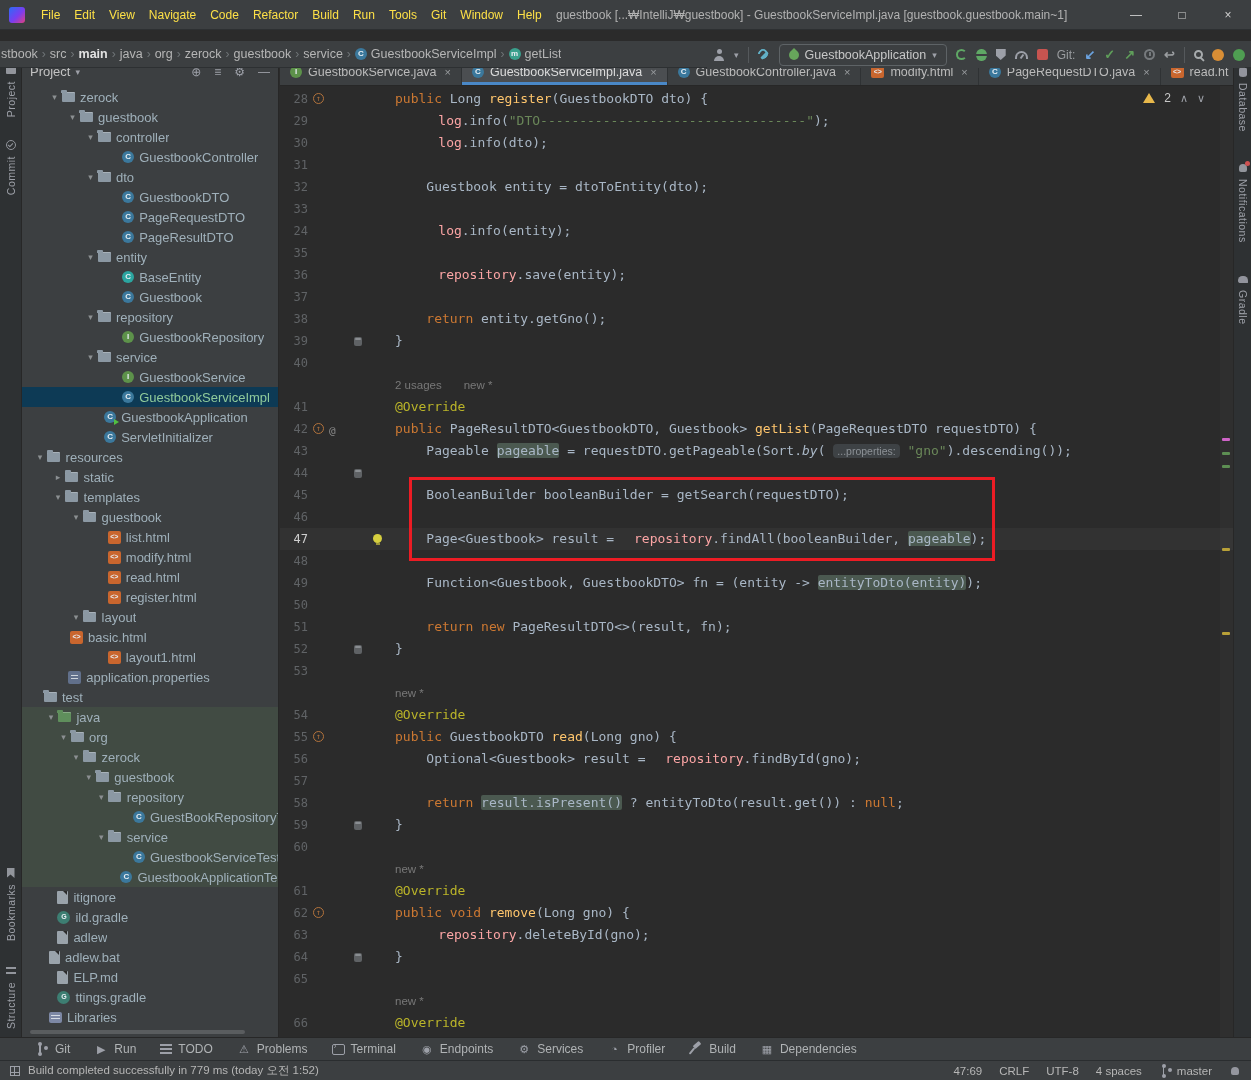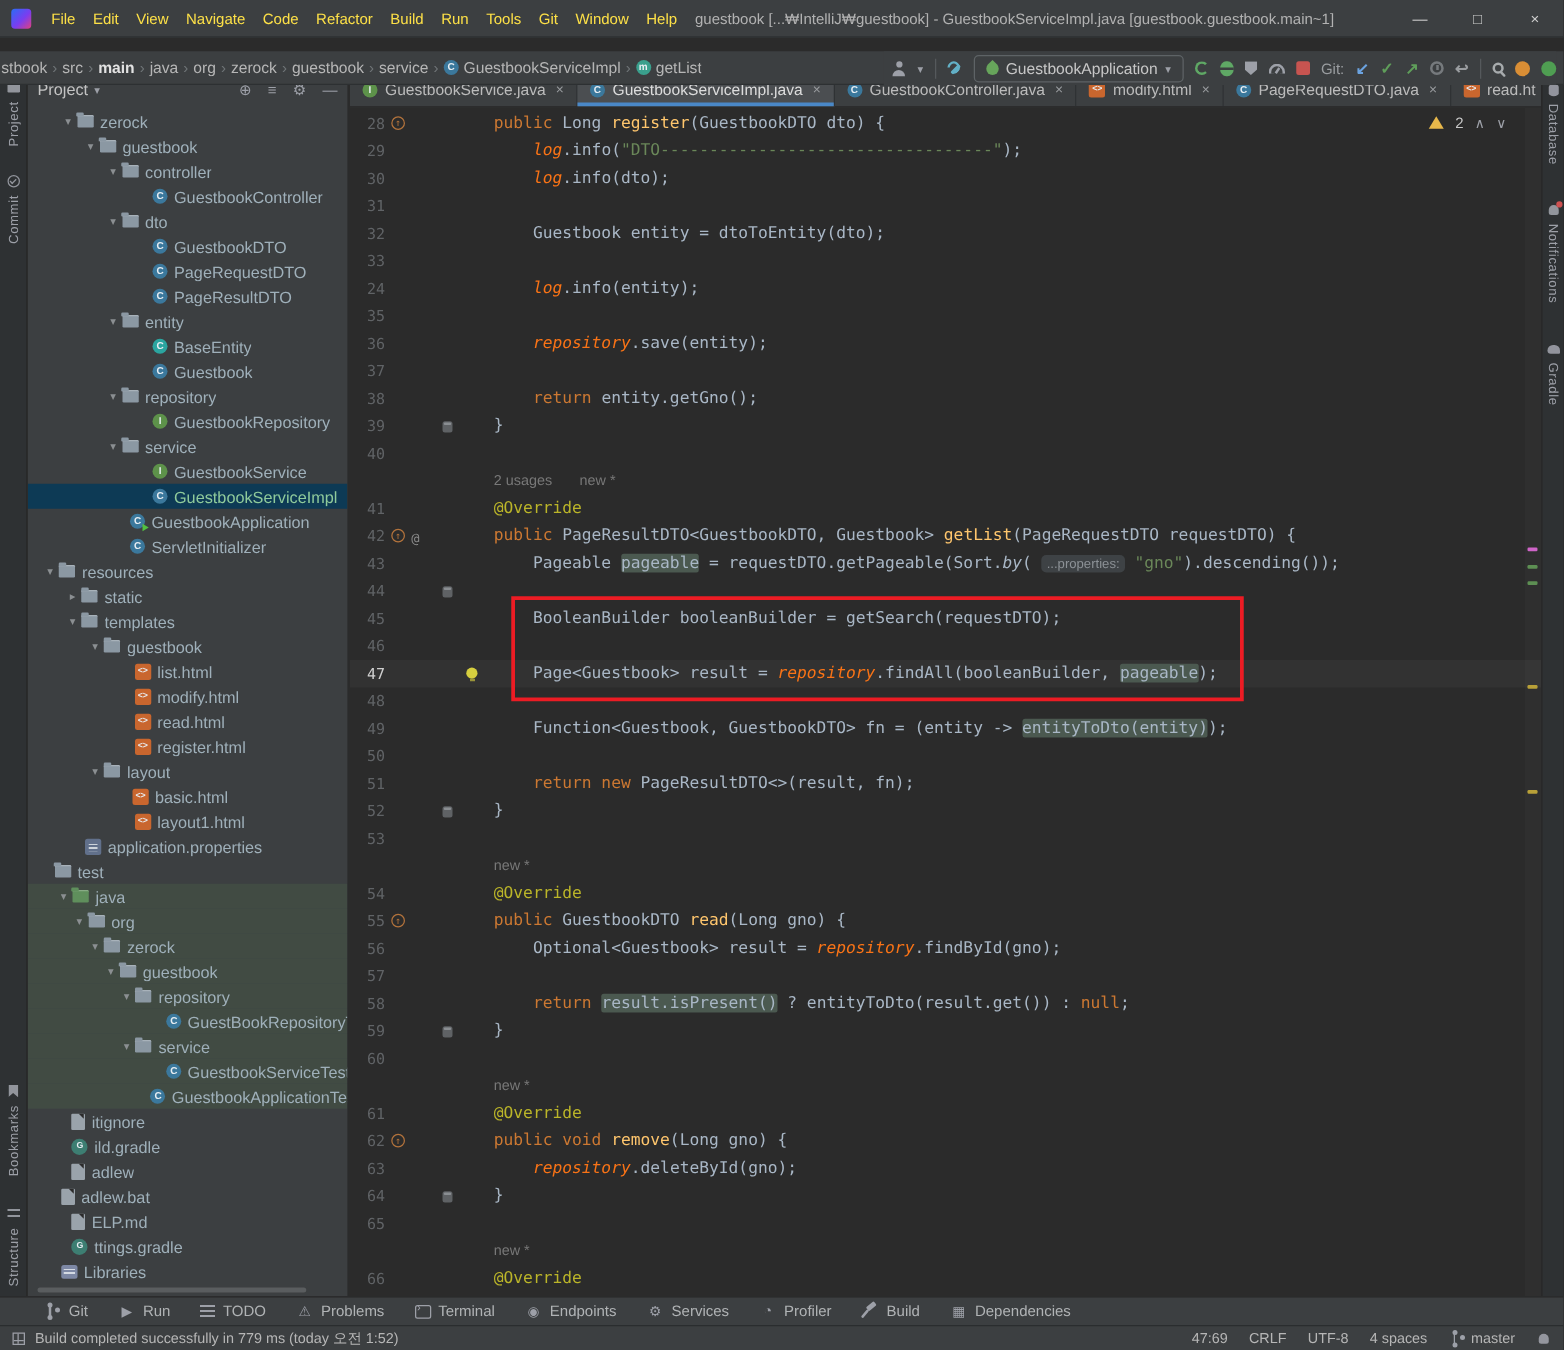--- a/index.html
+++ b/index.html
@@ -116,21 +116,21 @@
 .erow{height:22px;line-height:22px;display:flex;white-space:pre;}
 .erow.current{background:#323232;}
 .gutter{width:115px;flex:none;position:relative;color:#606366;font-size:12px;}
 .lnum{position:absolute;left:0;top:0;width:28px;text-align:right;}
 .erow.current .lnum{color:#cfcfcf;}
 .code{flex:1;}
 .tk-k{color:#cc7832;}
 .tk-s{color:#6a8759;}
 .tk-a{color:#bbb529;}
 .tk-m{color:#ffc66d;}
-.tk-f{color:#f97316;font-style:italic;}
+.tk-f{color:#fca5a5;margin-left:12px;}
 .tk-em{font-style:italic;}
 .tk-h{background:#4b5950;border-radius:2px;}
 .tk-i{background:#3e4245;color:#8c9196;border-radius:4px;padding:1px 4px;font-size:10.5px;font-family:"Liberation Sans",sans-serif;}
 .hintrow .hint{font-family:"Liberation Sans",sans-serif;font-size:11.5px;color:#787878;margin-right:22px;}
 .gm{position:absolute;}
 .gm-override{left:33px;top:5px;width:11px;height:11px;border:1px solid #b3733c;border-radius:50%;color:#b3733c;font-size:8px;line-height:10px;text-align:center;}
 .gm-at{left:49px;top:2px;color:#8a8a8a;font-size:11px;}
 .gm-fold{left:74px;top:7px;width:8px;height:9px;background:#5f6265;border-radius:2px;}
 .gm-fold::before{content:"";position:absolute;left:1px;right:1px;top:1px;height:2px;background:#8a8e92;border-radius:1px;}
 .gm-bulb{left:93px;top:6px;width:9px;height:9px;background:#d6cf3f;border-radius:50%;}
@@ -427,21 +427,21 @@
         <div class="tree-row" style="padding-left: 72.8px;">
           <span class="tree-arrow"></span>
           <span class="ic ic-html">&lt;&gt;</span>
           <span class="tree-label">register.html</span>
         </div>
         <div class="tree-row" style="padding-left: 47.6px;">
           <span class="tree-arrow">▾</span>
           <span class="ic ic-folder"></span>
           <span class="tree-label">layout</span>
         </div>
-        <div class="tree-row" style="padding-left: 71px;">
+        <div class="tree-row" style="padding-left: 35px;">
           <span class="tree-arrow"></span>
           <span class="ic ic-html">&lt;&gt;</span>
           <span class="tree-label">basic.html</span>
         </div>
         <div class="tree-row" style="padding-left: 72.8px;">
           <span class="tree-arrow"></span>
           <span class="ic ic-html">&lt;&gt;</span>
           <span class="tree-label">layout1.html</span>
         </div>
         <div class="tree-row" style="padding-left: 33.2px;">

